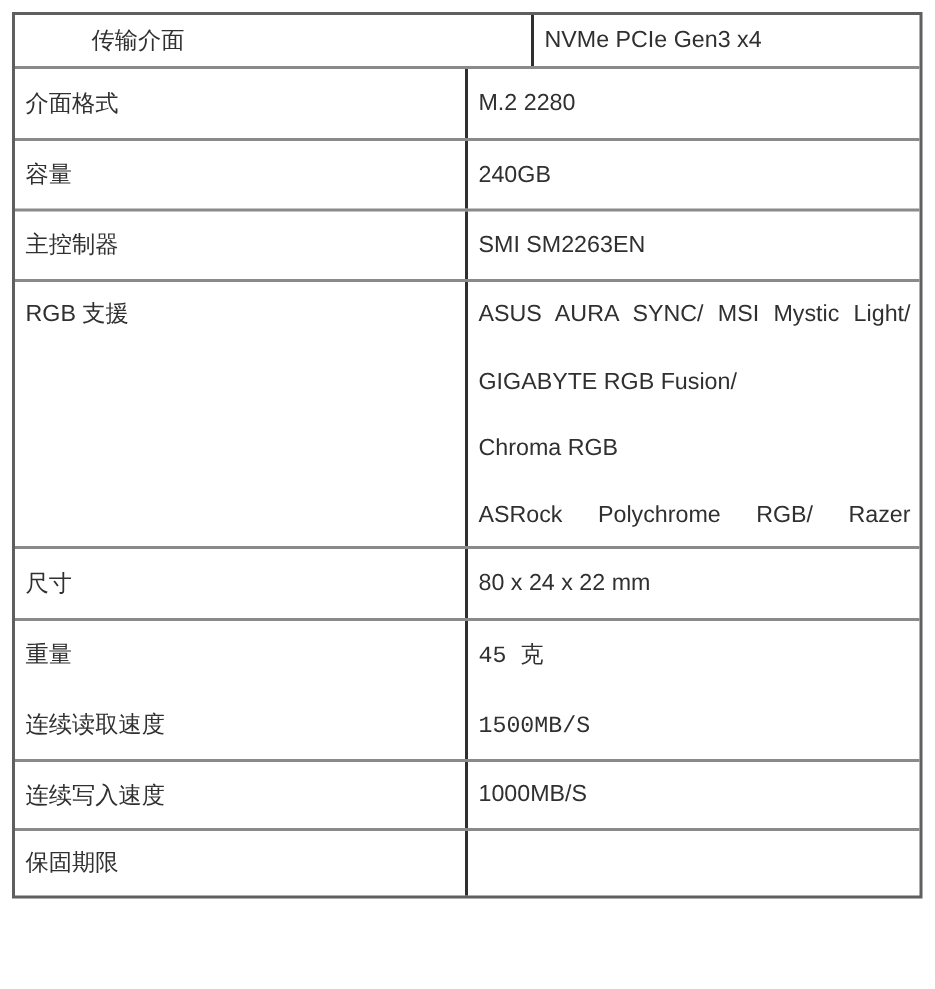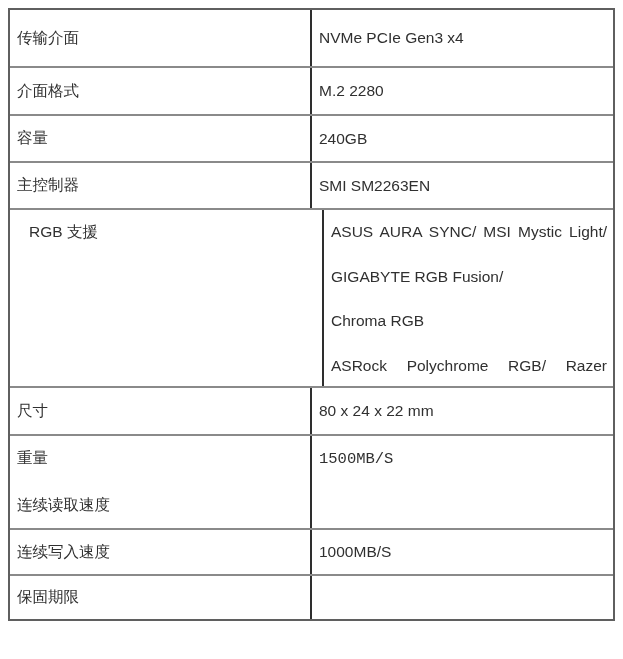--- a/index.html
+++ b/index.html
@@ -35,26 +35,26 @@
     box-sizing: border-box;
     color: #303030;
     font-size: 15.5px;
     padding-left: 7px;
     padding-right: 6px;
     overflow: hidden;
   }
   .cell.label { border-right: 2px solid #2e2e2e; }
   .cell.center { display: flex; align-items: center; }
   
-  .h44  { height: 58px; }
+  .h44  { height: 36px; padding-left: 44px; }
   .h48  { height: 48px; }
   .h47  { height: 47px; }
   .h46  { height: 46px; }
   .h43  { height: 43px; }
-  .h178 { height: 178px; padding-left: 12px; }
+  .h178 { height: 178px; }
   .h94  { height: 94px; font-family: Liberation Mono, monospace; }
   
   .multi .line  { line-height: 44.5px; height: 44.5px; white-space: nowrap; }
   .multi .line.just {
     text-align: justify;
     text-align-last: justify;
     white-space: normal;
   }
   .dual .line2 { line-height: 47px; height: 47px; white-space: nowrap; }
   .top-align { padding-top: 0; }
@@ -103,20 +103,21 @@
       <div class="cell label center">尺寸</div>
       <div class="cell value center">80 x 24 x 22 mm</div>
     </div>
 
     <div class="row h94">
       <div class="cell label dual">
         <div class="line2">重量</div>
         <div class="line2">连续读取速度</div>
       </div>
       <div class="cell value dual">
+        <div class="line2">45 克</div>
         <div class="line2">1500MB/S</div>
       </div>
     </div>
 
     <div class="row h46">
       <div class="cell label center">连续写入速度</div>
       <div class="cell value center">1000MB/S</div>
     </div>
 
     <div class="row h43">

